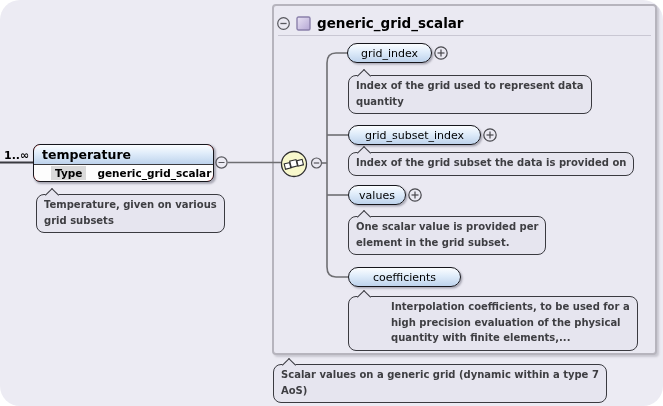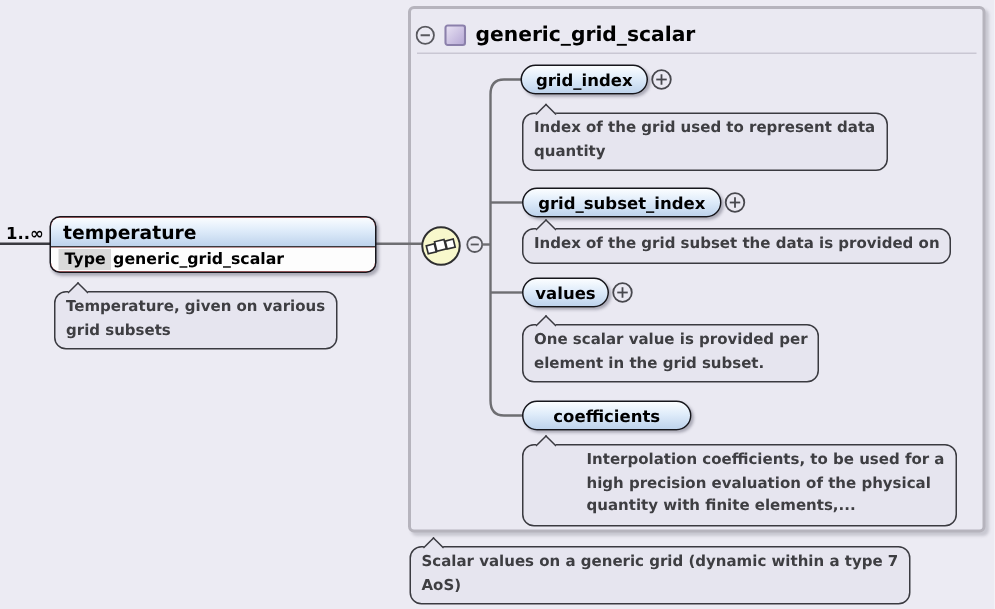--- a/index.html
+++ b/index.html
@@ -1,19 +1,20 @@
 <!DOCTYPE html>
 <html><head>
 <meta charset="utf-8">
 <style>
   html,body{margin:0;padding:0;}
   .canvas{
     position:relative;width:663px;height:406px;overflow:hidden;
     background:#ecebf3;
     font-family:"DejaVu Sans",sans-serif;
+    border-radius:20px;
   }
   svg.overlay{position:absolute;left:0;top:0;z-index:2;pointer-events:none;}
 
   
   #container{
     position:absolute;left:272px;top:4px;width:385px;height:351px;
     box-sizing:border-box;background:#eae9f2;
     border:2px solid #b6b4bd;border-radius:4px;
     box-shadow:2px 2px 2px rgba(120,118,132,.30);
     z-index:1;
@@ -22,50 +23,50 @@
     position:absolute;left:3px;top:9px;display:flex;align-items:center;gap:6px;
   }
   #container-title{font-weight:bold;font-size:13.5px;color:#000;}
   #container-sep{
     position:absolute;left:4px;right:4px;top:29px;height:0;
     border-top:1px solid #c9c7d3;
   }
 
   
   #root-el{
-    position:absolute;left:33px;top:144px;width:218px;height:38px;
+    position:absolute;left:33px;top:144px;width:181px;height:38px;
     box-sizing:border-box;border:1.4px solid #16161c;border-radius:7px;
     overflow:hidden;background:#b91c1c;
     box-shadow:1.5px 1.5px 2px rgba(50,50,70,.35);
     z-index:3;
   }
   .root-head{
     height:19px;display:flex;align-items:center;padding-left:8px;
     background:linear-gradient(180deg,#fbfdff 0%,#dfecfa 45%,#bed3ec 100%);
     border-bottom:1px solid #3a3a3e;
     font-weight:bold;font-size:12.5px;color:#000;
   }
   .root-type{
-    height:16px;display:flex;align-items:center;gap:1px;padding-left:5px;
+    height:16px;display:flex;align-items:center;gap:11px;padding-left:17px;
     font-weight:bold;font-size:10.5px;color:#000;background:#fdfdfd;
   }
   .type-label{background:#d9d9d9;padding:1px 4px;}
 
   #occ{
     position:absolute;left:4px;top:149px;z-index:3;
     font-weight:bold;font-size:11px;color:#000;
   }
 
   
   .pill{
     position:absolute;height:20px;box-sizing:border-box;z-index:3;
     display:flex;align-items:center;justify-content:center;
     background:linear-gradient(180deg,#fbfdff 0%,#dfecfa 45%,#bed3ec 100%);
     border:1.4px solid #16161c;border-radius:10px;
-    font-weight:bold;font-size:11px;color:#000;white-space:nowrap;
+    font-weight:normal;font-size:11px;color:#000;white-space:nowrap;
     box-shadow:1.5px 1.5px 2px rgba(50,50,70,.35);
   }
   #pill-grid-index{left:347px;top:43px;width:85px;}
   #pill-grid-subset-index{left:348px;top:125px;width:133px;}
   #pill-values{left:348px;top:185px;width:58px;}
   #pill-coefficients{left:348px;top:267px;width:113px;}
 
   
   .bubble{
     position:absolute;z-index:3;

